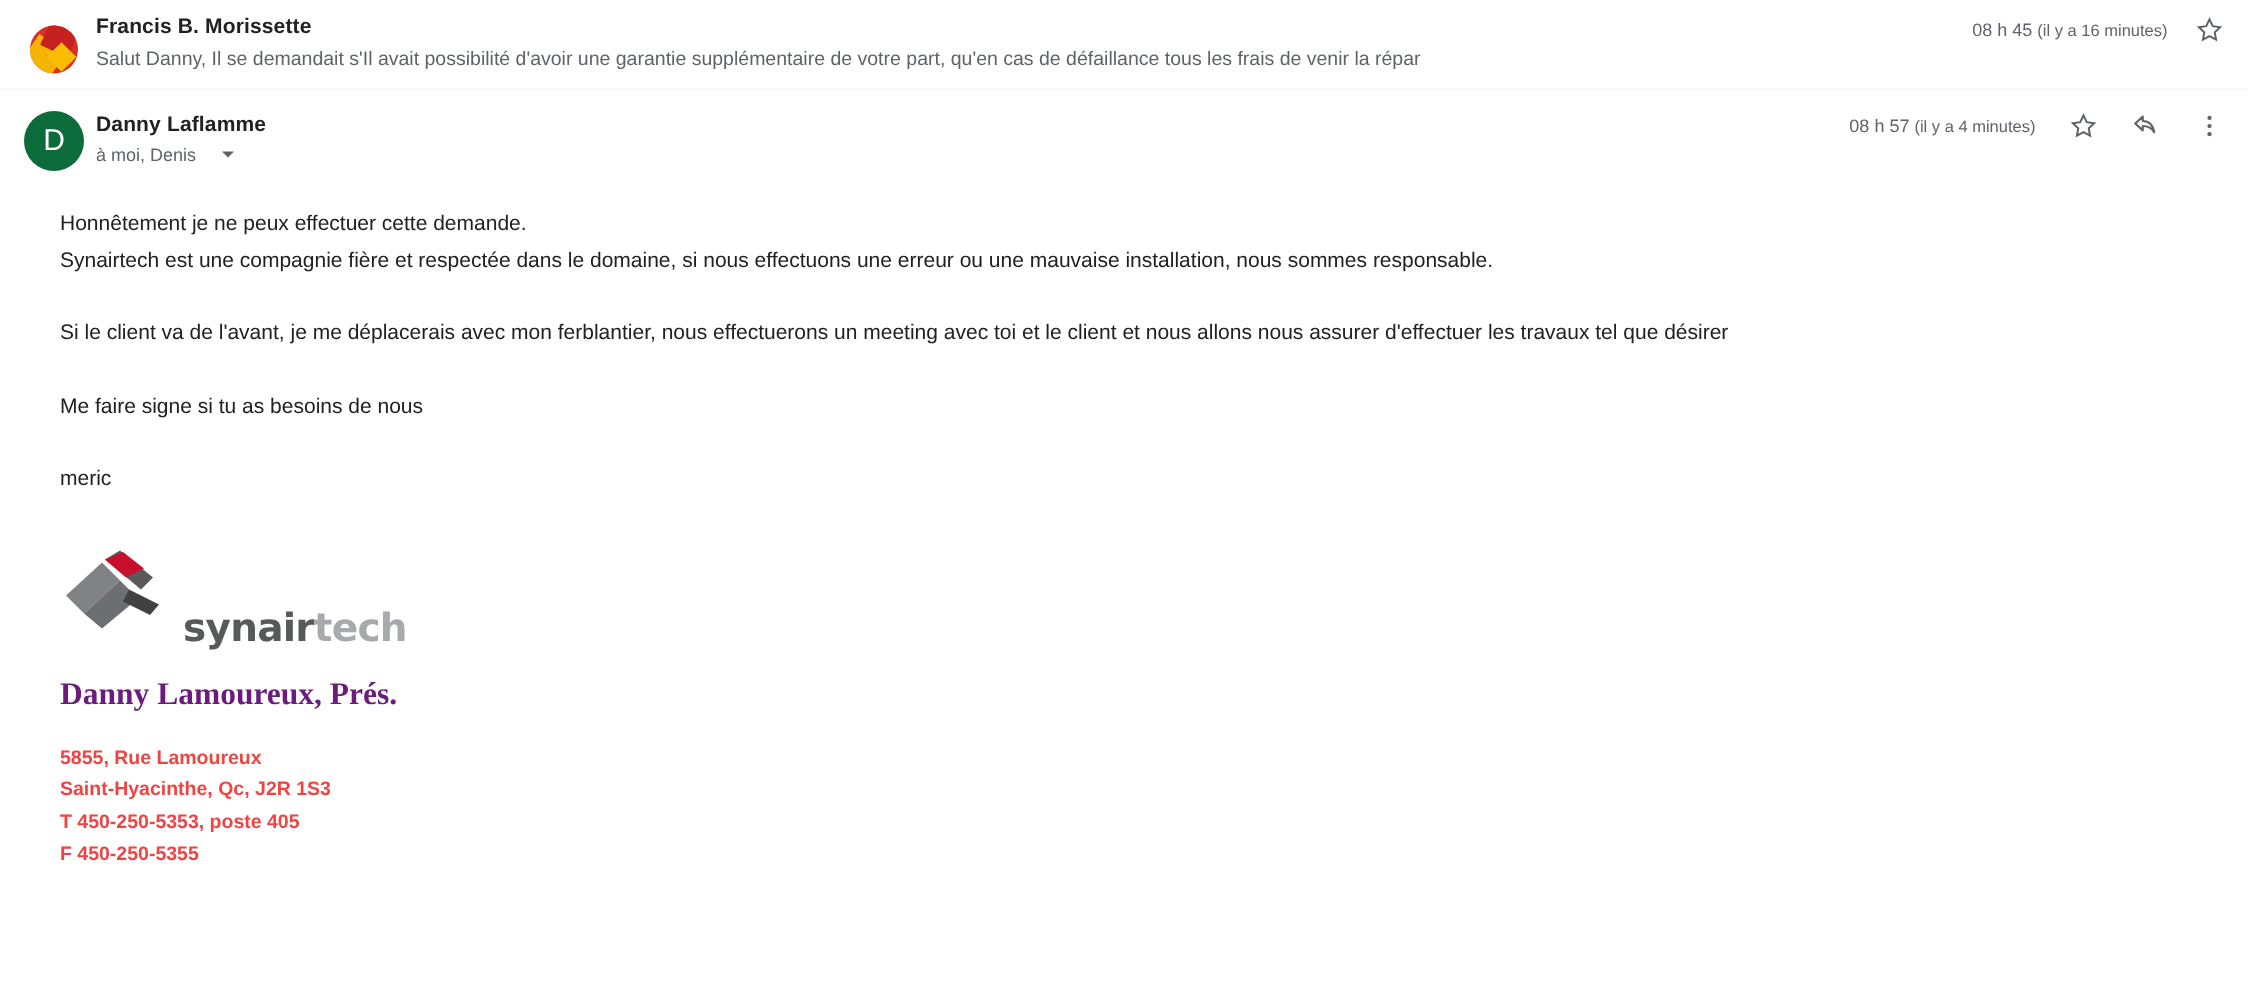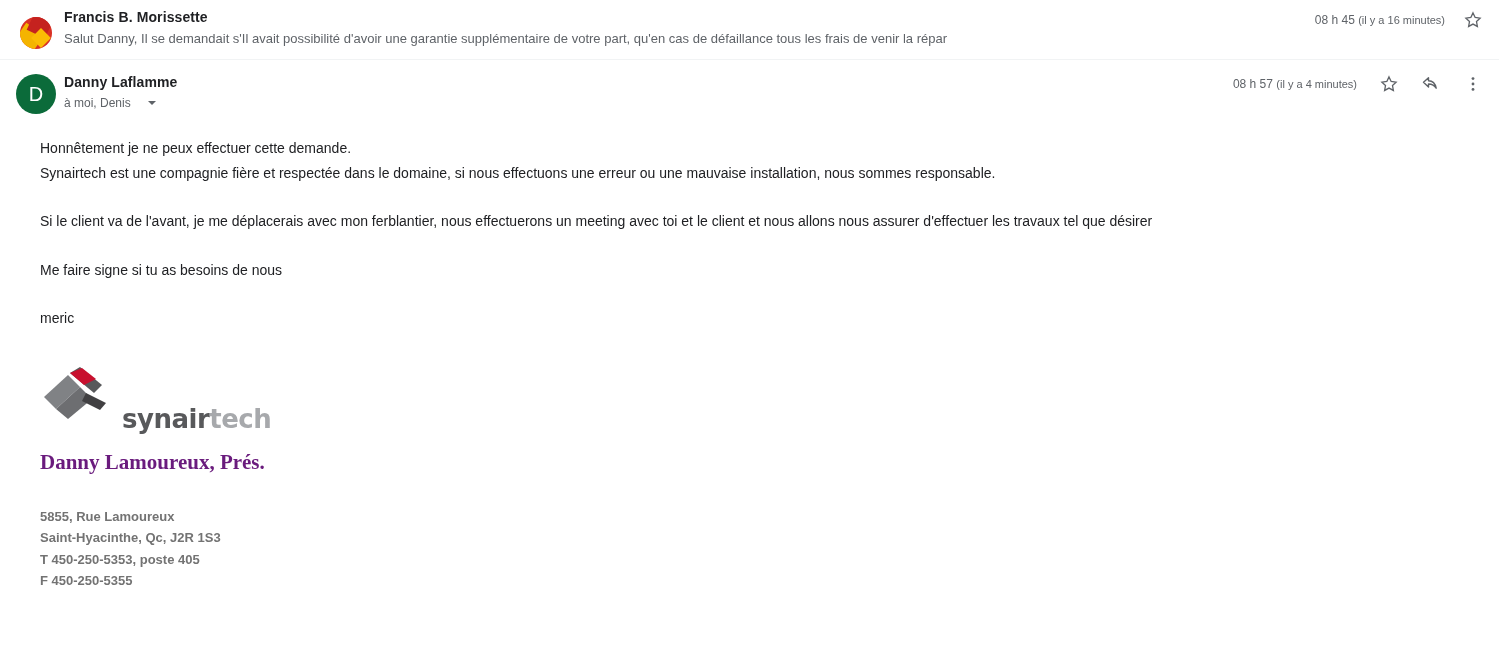--- a/index.html
+++ b/index.html
@@ -233,24 +233,24 @@
     color: #6a1b7d;
     line-height: 27px;
   }
   .sig-role {
     font-size: 14px;
     font-weight: bold;
     color: #6a1b7d;
     line-height: 26px;
   }
   .sig-addr {
-    margin-top: 30px;
+    margin-top: 18px;
     font-size: 13px;
     font-weight: bold;
-    color: #737373;
+    color: #ef4444;
     line-height: 21.5px;
   }
 </style>
 </head>
 <body>
 
 <div class="collapsed-msg">
   <div class="avatar-wrap">
     <div class="avatar-img">
       <span class="shape-a"></span>

